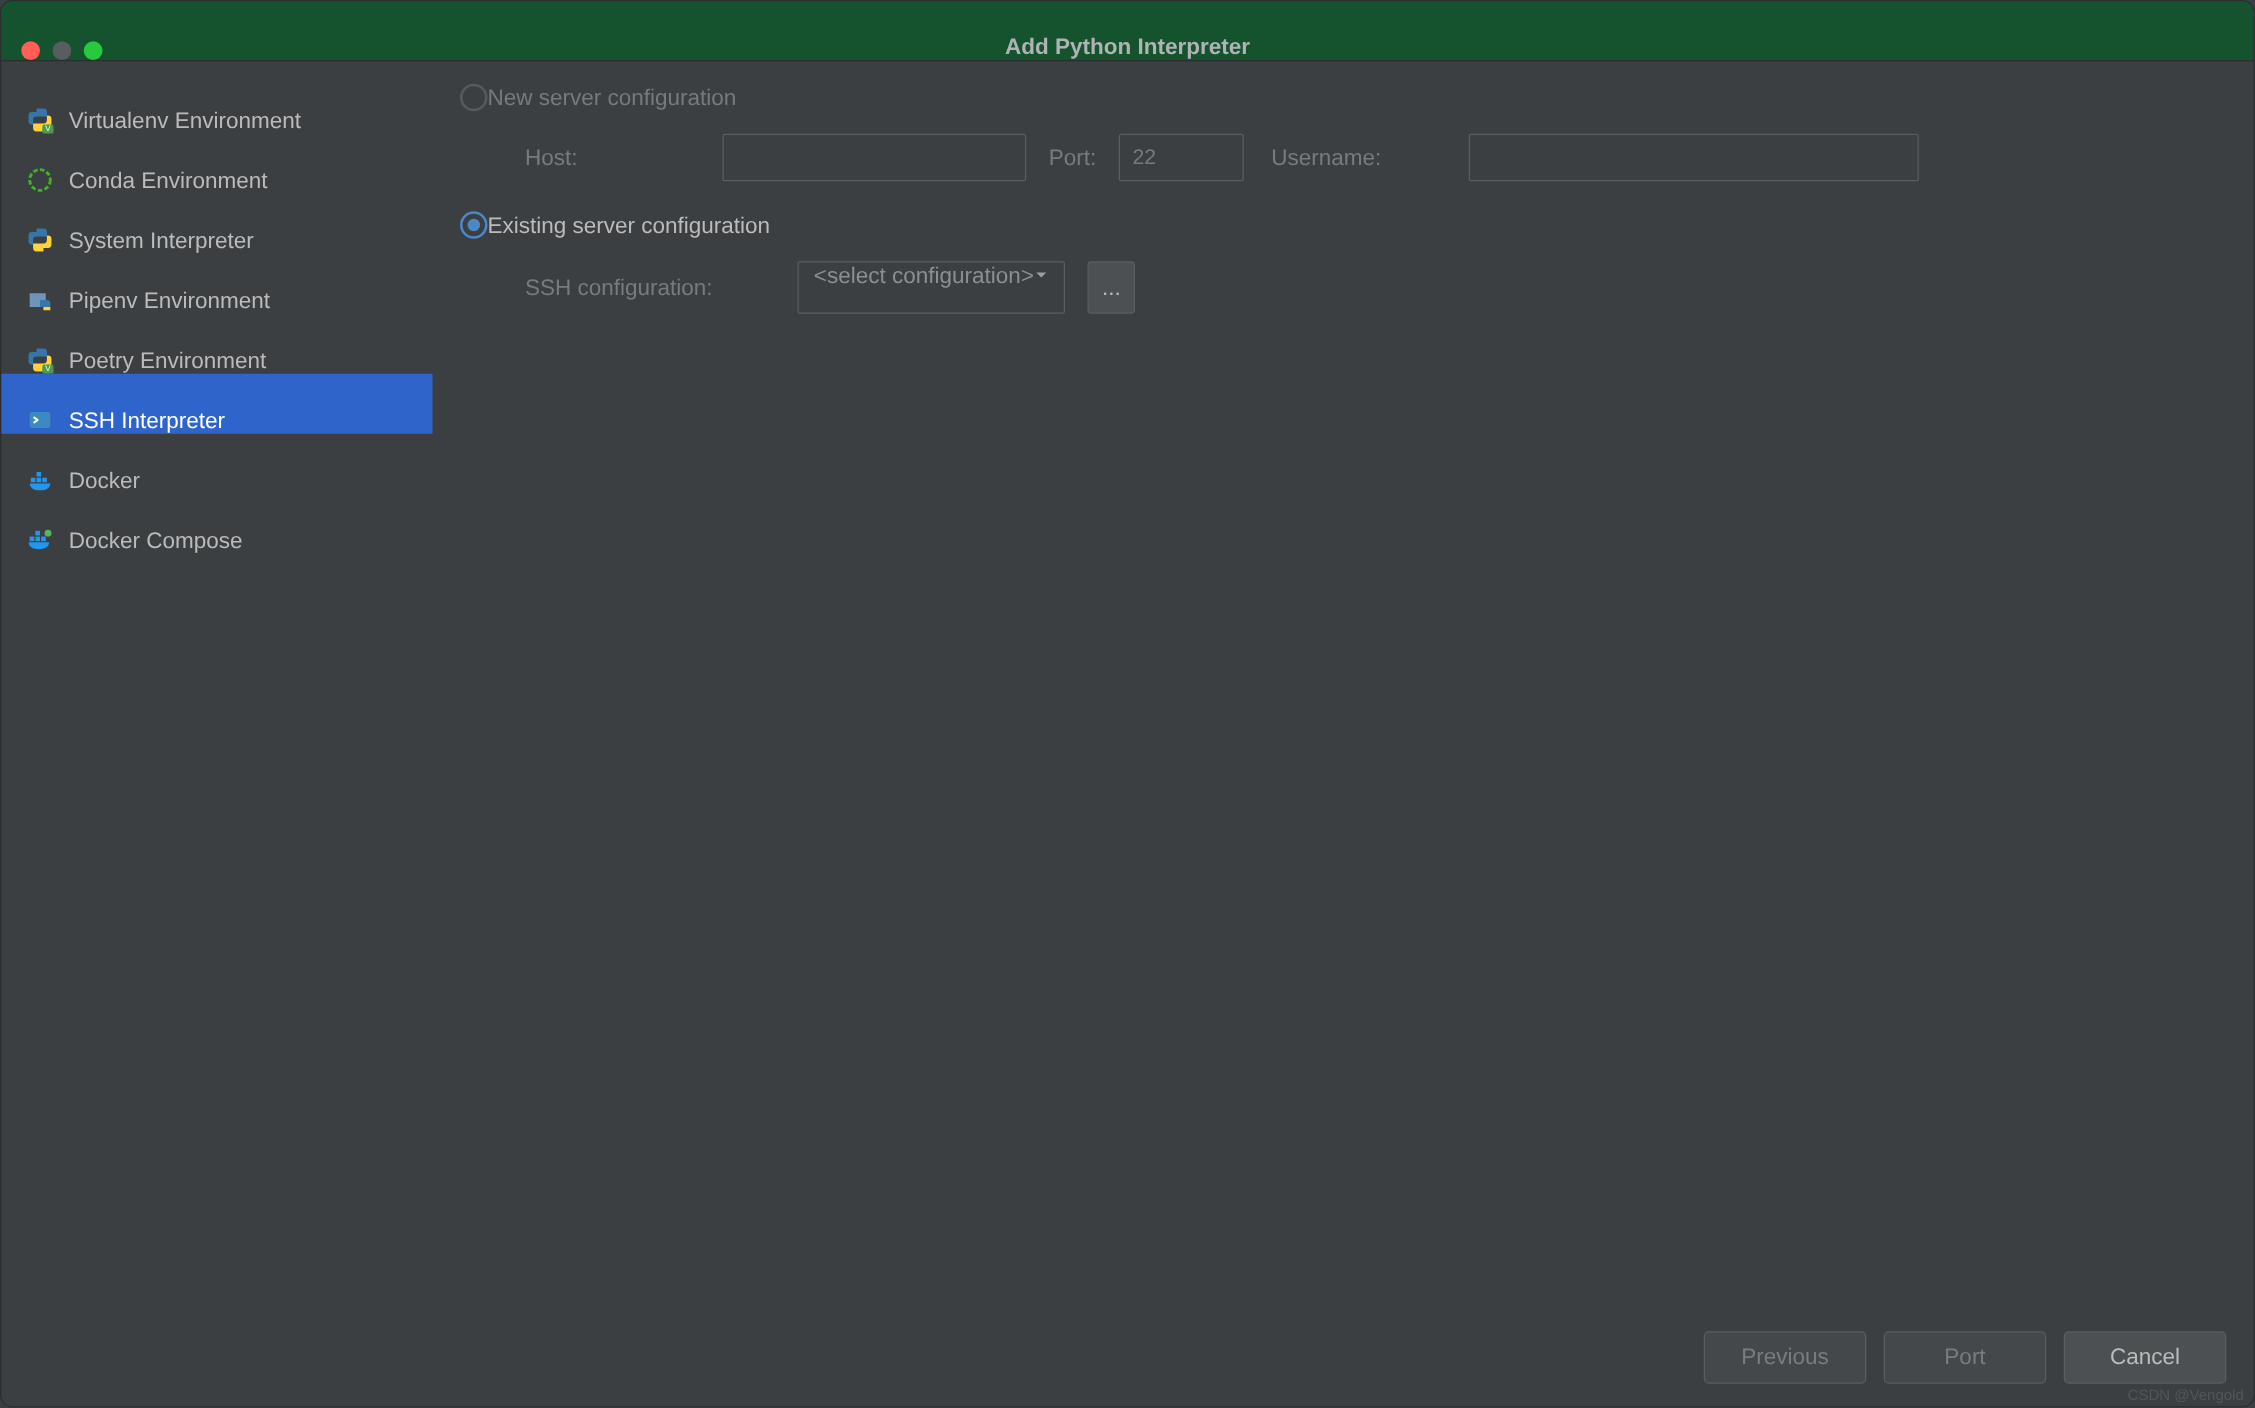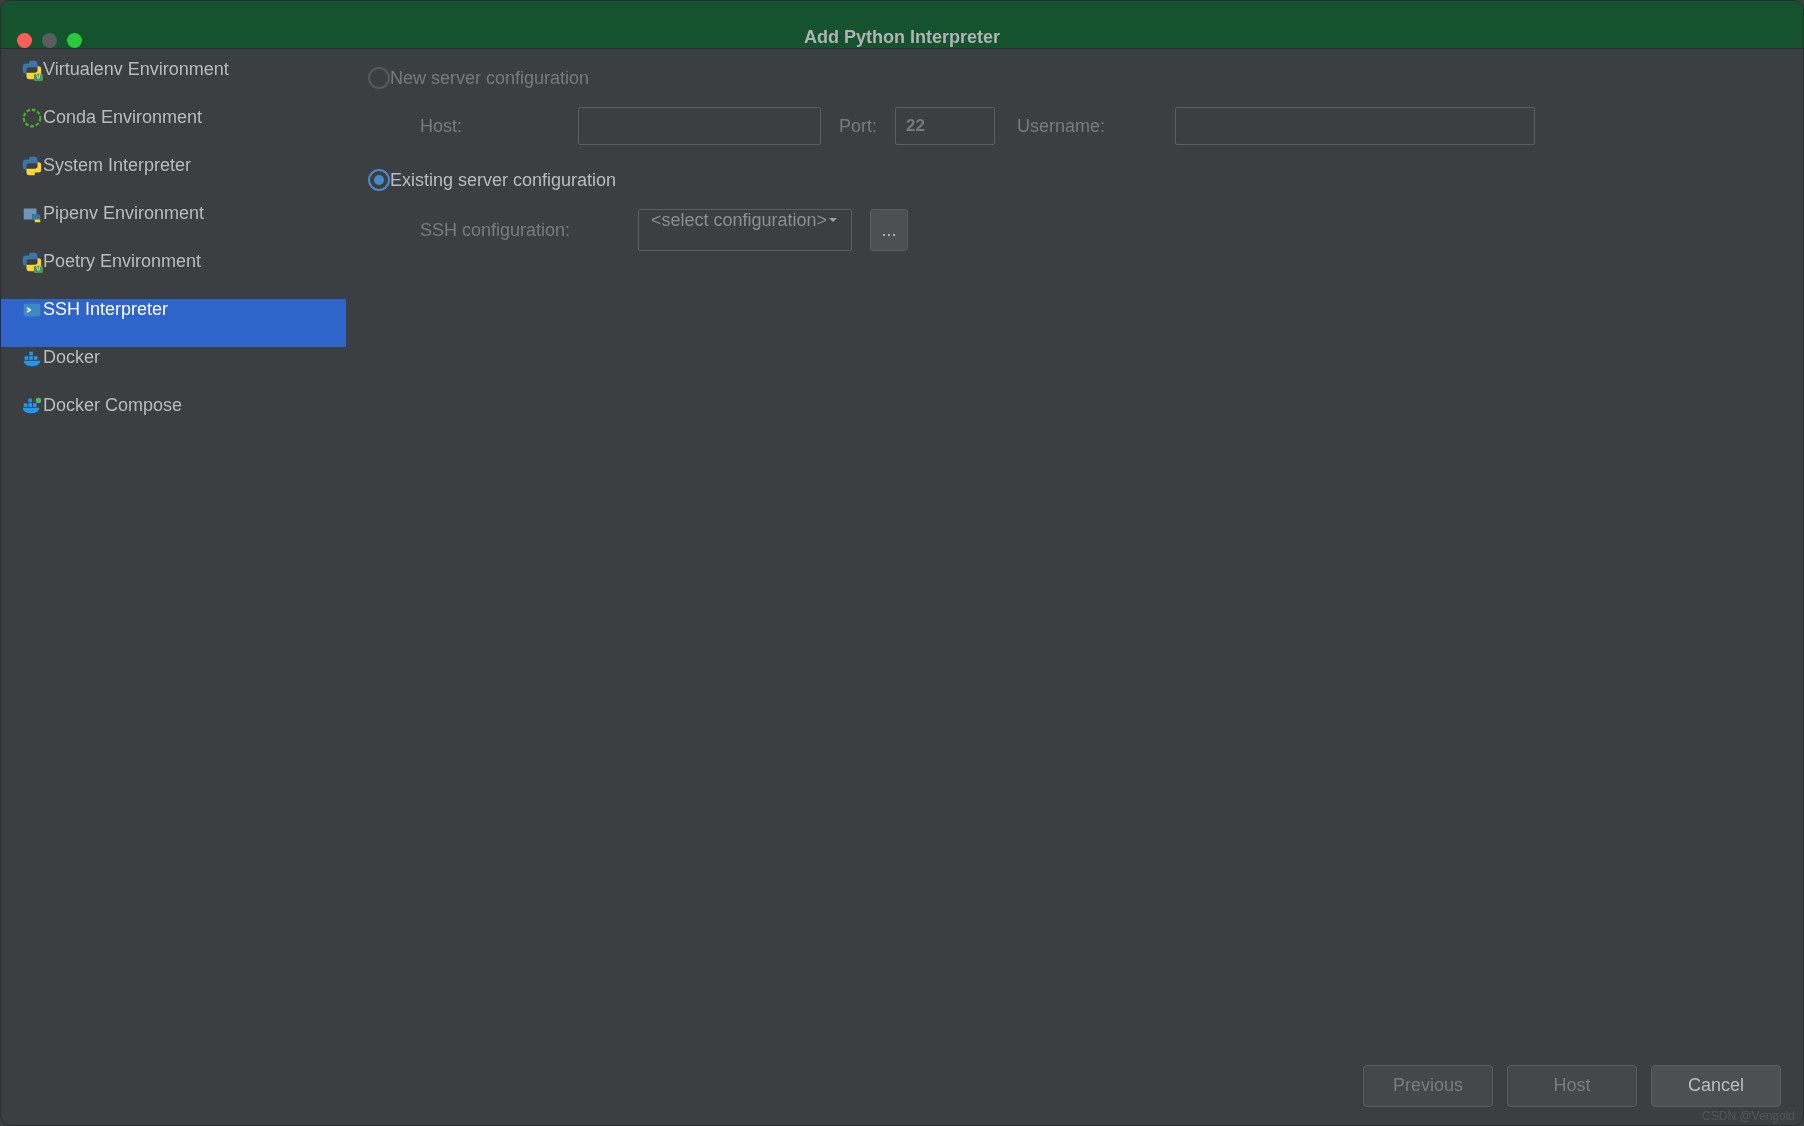--- a/index.html
+++ b/index.html
@@ -56,21 +56,22 @@
     display: flex;
     min-height: 0;
   }
   .sidebar {
     width: 345px;
     flex: 0 0 auto;
     padding: 10px 0;
   }
   .sidebar-item {
     display: flex;
-    align-items: flex-start;
+    align-items: flex-end;
+    gap: 12px;
     height: 48px;
     padding: 0 20px;
     color: #bbbbbb;
     cursor: default;
     font-size: 18px;
   }
   .sidebar-item.selected {
     background: #2f65ca;
     color: #ffffff;
   }
@@ -116,21 +117,21 @@
     padding: 0 10px;
     font-size: 17px;
     flex: 1 1 auto;
     border-radius: 2px;
   }
   .input.disabled {
     background: transparent;
     border: 1px solid #5a5e60;
     color: #777a7c;
   }
-  .input.narrow { flex: 0 0 100px; width: 100px; font-weight: bold; }
+  .input.narrow { flex: 0 0 100px; width: 100px; }
   .input.medium { flex: 0 0 360px; width: 360px; }
   .select {
     background: #3c3f41;
     border: 1px solid #5a5e60;
     height: 42px;
     border-radius: 2px;
     display: flex; align-items: flex-start; justify-content: space-between;
     padding: 0 12px;
     flex: 1 1 auto;
     color: #8c8f91;
@@ -330,18 +331,18 @@
             <span>...</span>
           </div>
         </div>
       </div>
 
     </div>
   </div>
 
   <div class="footer">
     <div class="btn disabled">Previous</div>
-    <div class="btn disabled">Host</div>
+    <div class="btn disabled">Port</div>
     <div class="btn">Cancel</div>
   </div>
 
   <div class="watermark">CSDN @Vengold</div>
 </div>
 
 </body></html>

